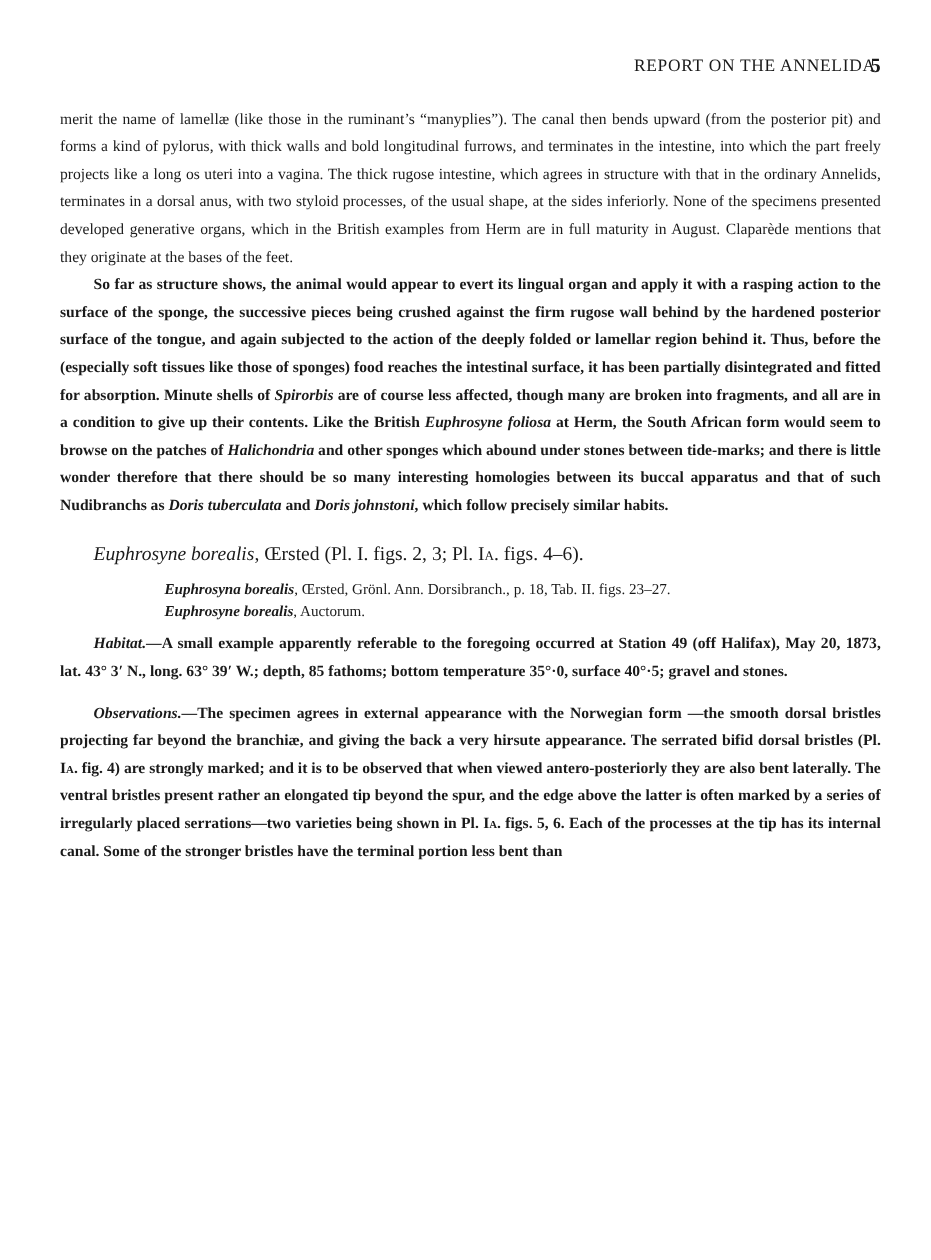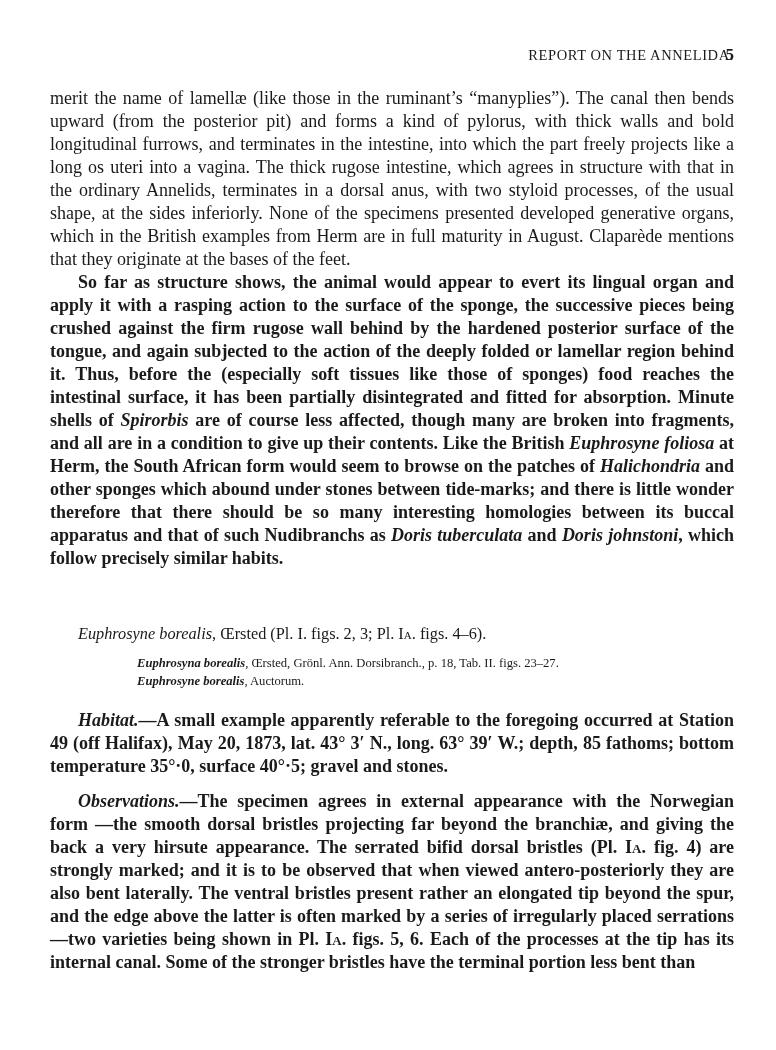--- a/index.html
+++ b/index.html
@@ -11,27 +11,27 @@
   .page { position: absolute; left: 50px; top: 0; width: 684px; }
   .running-head {
     position: absolute; top: 47px; left: 0; width: 684px; height: 22px;
   }
   .running-title {
     position: absolute; left: 0; width: 684px; text-align: right;
     font-size: 14.5px; letter-spacing: 0.6px;
   }
   .page-number { position: absolute; right: 0; top: -2px; font-size: 17px; font-weight: bold; }
   .body-text { position: absolute; top: 87px; left: 0; width: 684px; }
-  p { margin: 0; font-size: 18px; line-height: 23px; text-align: justify; }
+  p { margin: 0; font-size: 13px; line-height: 23px; text-align: justify; }
   .indent { text-indent: 28px; font-weight: bold; }
-  .section-heading { margin-top: 52px; padding-left: 28px; font-size: 16.3px; line-height: 23px; }
+  .section-heading { margin-top: 18px; padding-left: 28px; font-size: 16.3px; line-height: 23px; }
   .synonyms { margin-top: 9px; padding-left: 87px; font-size: 12.6px; line-height: 18px; }
   .syn-line { display: block; }
   .syn-line .sp { font-style: italic; font-weight: bold; }
-  .habitat { margin-top: 19px; }
+  .habitat { margin-top: 6px; }
   .observations { margin-top: 12px; }
   i { font-style: italic; }
   .sc { font-variant: small-caps; }
 </style>
 </head>
 <body>
 
 <div class="page">
 
   <div class="running-head">

